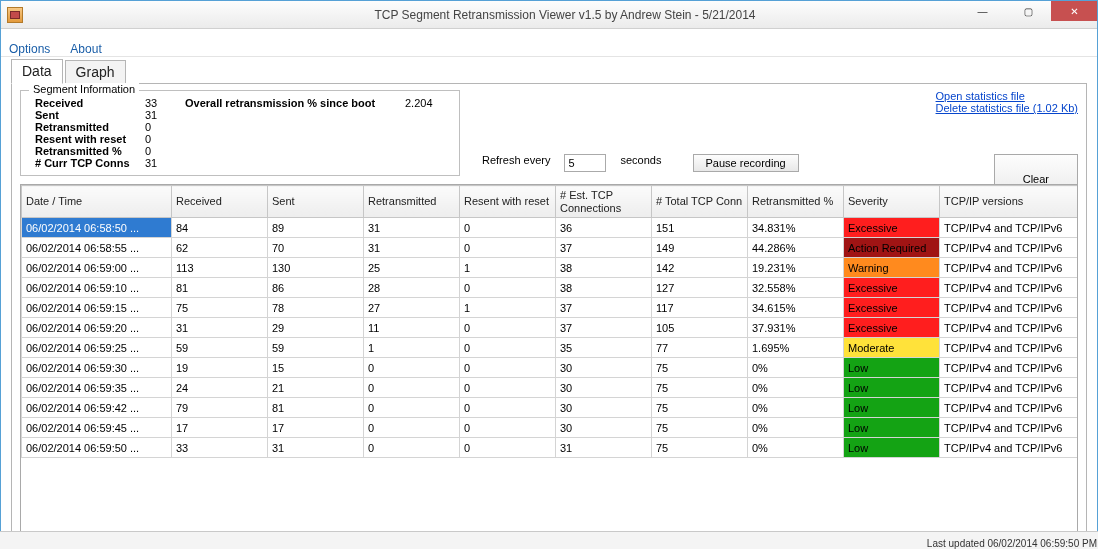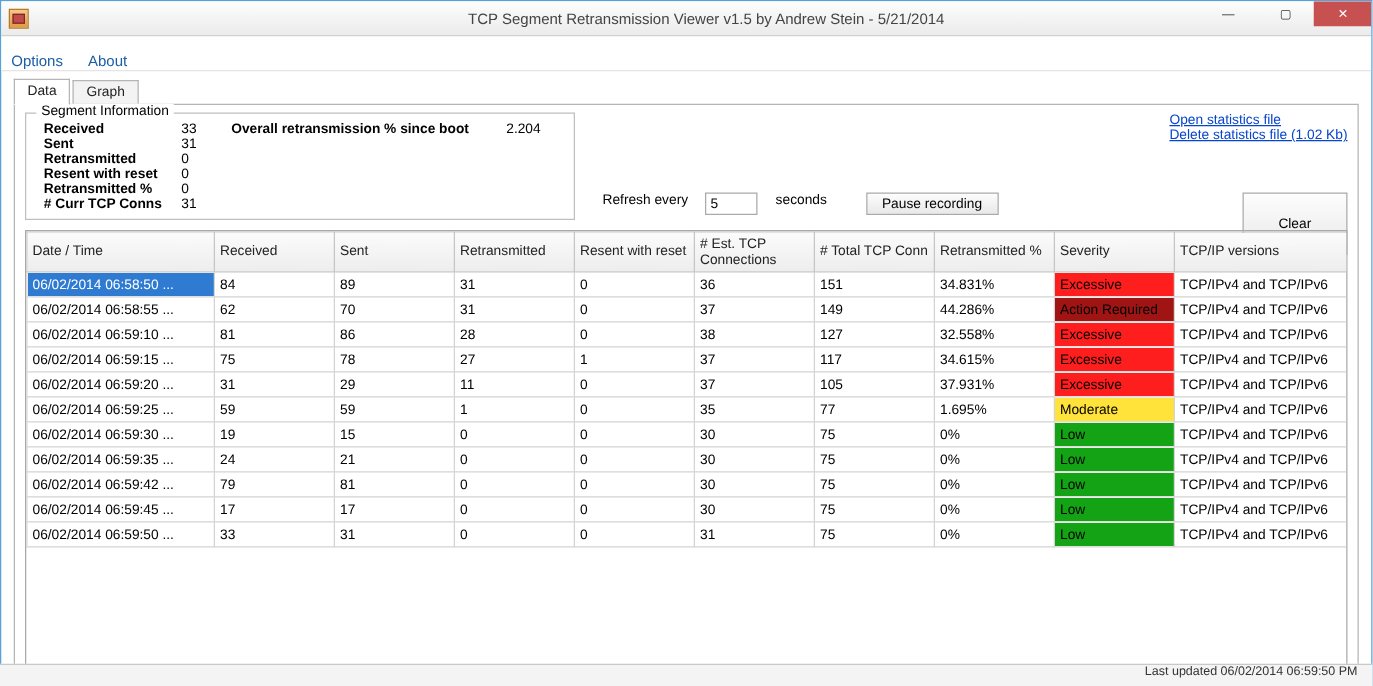--- a/index.html
+++ b/index.html
@@ -52,21 +52,21 @@
   .menubar span{cursor:default;}
   .content {
     padding: 4px 10px 0 10px;
   }
   .tabs {
     display:flex;align-items:flex-end;height:22px;
   }
   .tab {
     padding:3px 10px 4px 10px;
     border:1px solid #b5b5b5;border-bottom:none;
-    background:#f3f3f3;font-size:11px;color:#222;
+    background:#f3f3f3;font-size:14px;color:#222;
     margin-right:2px;position:relative;top:1px;
   }
   .tab.active{background:#fff;z-index:2;border-bottom:1px solid #fff;}
   .panel {
     border:1px solid #b5b5b5;background:#fff;
     padding:6px 8px 4px 8px;
     height: 466px;
     position:relative;
   }
   .fieldset {
@@ -112,22 +112,22 @@
   }
   td.datetime.selected{background:#2f7bd1;color:#fff;}
   td.sev-excessive{background:#ff1e1e;color:#000;}
   td.sev-action{background:#a01414;color:#000;}
   td.sev-warning{background:#ff8a1e;color:#000;}
   td.sev-moderate{background:#ffe23a;color:#000;}
   td.sev-low{background:#14a314;color:#000;}
   .statusbar{
     position:absolute;bottom:0;left:0;right:0;height:18px;
     border-top:1px solid #c9c9c9;background:#f4f4f4;
-    font-size:10px;color:#333;display:flex;align-items:flex-start;justify-content:flex-end;
-    padding:0 12px;
+    font-size:10px;color:#333;display:flex;align-items:flex-end;justify-content:flex-end;
+    padding:0 1px;
   }
   col.c-dt{width:150px;} col.c-rx{width:96px;} col.c-tx{width:96px;}
   col.c-re{width:96px;} col.c-rr{width:96px;} col.c-est{width:96px;}
   col.c-tot{width:96px;} col.c-pct{width:96px;} col.c-sev{width:96px;}
   col.c-ver{width:160px;}
 </style>
 </head>
 <body>
 
 <div class="titlebar">
@@ -251,20 +251,32 @@
               <td>70</td>
               <td>31</td>
               <td>0</td>
               <td>37</td>
               <td>149</td>
               <td>44.286%</td>
               <td class="sev-action">Action Required</td>
               <td>TCP/IPv4 and TCP/IPv6</td>
             </tr>
             <tr>
+              <td class="datetime">06/02/2014 06:59:00 ...</td>
+              <td>113</td>
+              <td>130</td>
+              <td>25</td>
+              <td>1</td>
+              <td>38</td>
+              <td>142</td>
+              <td>19.231%</td>
+              <td class="sev-warning">Warning</td>
+              <td>TCP/IPv4 and TCP/IPv6</td>
+            </tr>
+            <tr>
               <td class="datetime">06/02/2014 06:59:10 ...</td>
               <td>81</td>
               <td>86</td>
               <td>28</td>
               <td>0</td>
               <td>38</td>
               <td>127</td>
               <td>32.558%</td>
               <td class="sev-excessive">Excessive</td>
               <td>TCP/IPv4 and TCP/IPv6</td>

